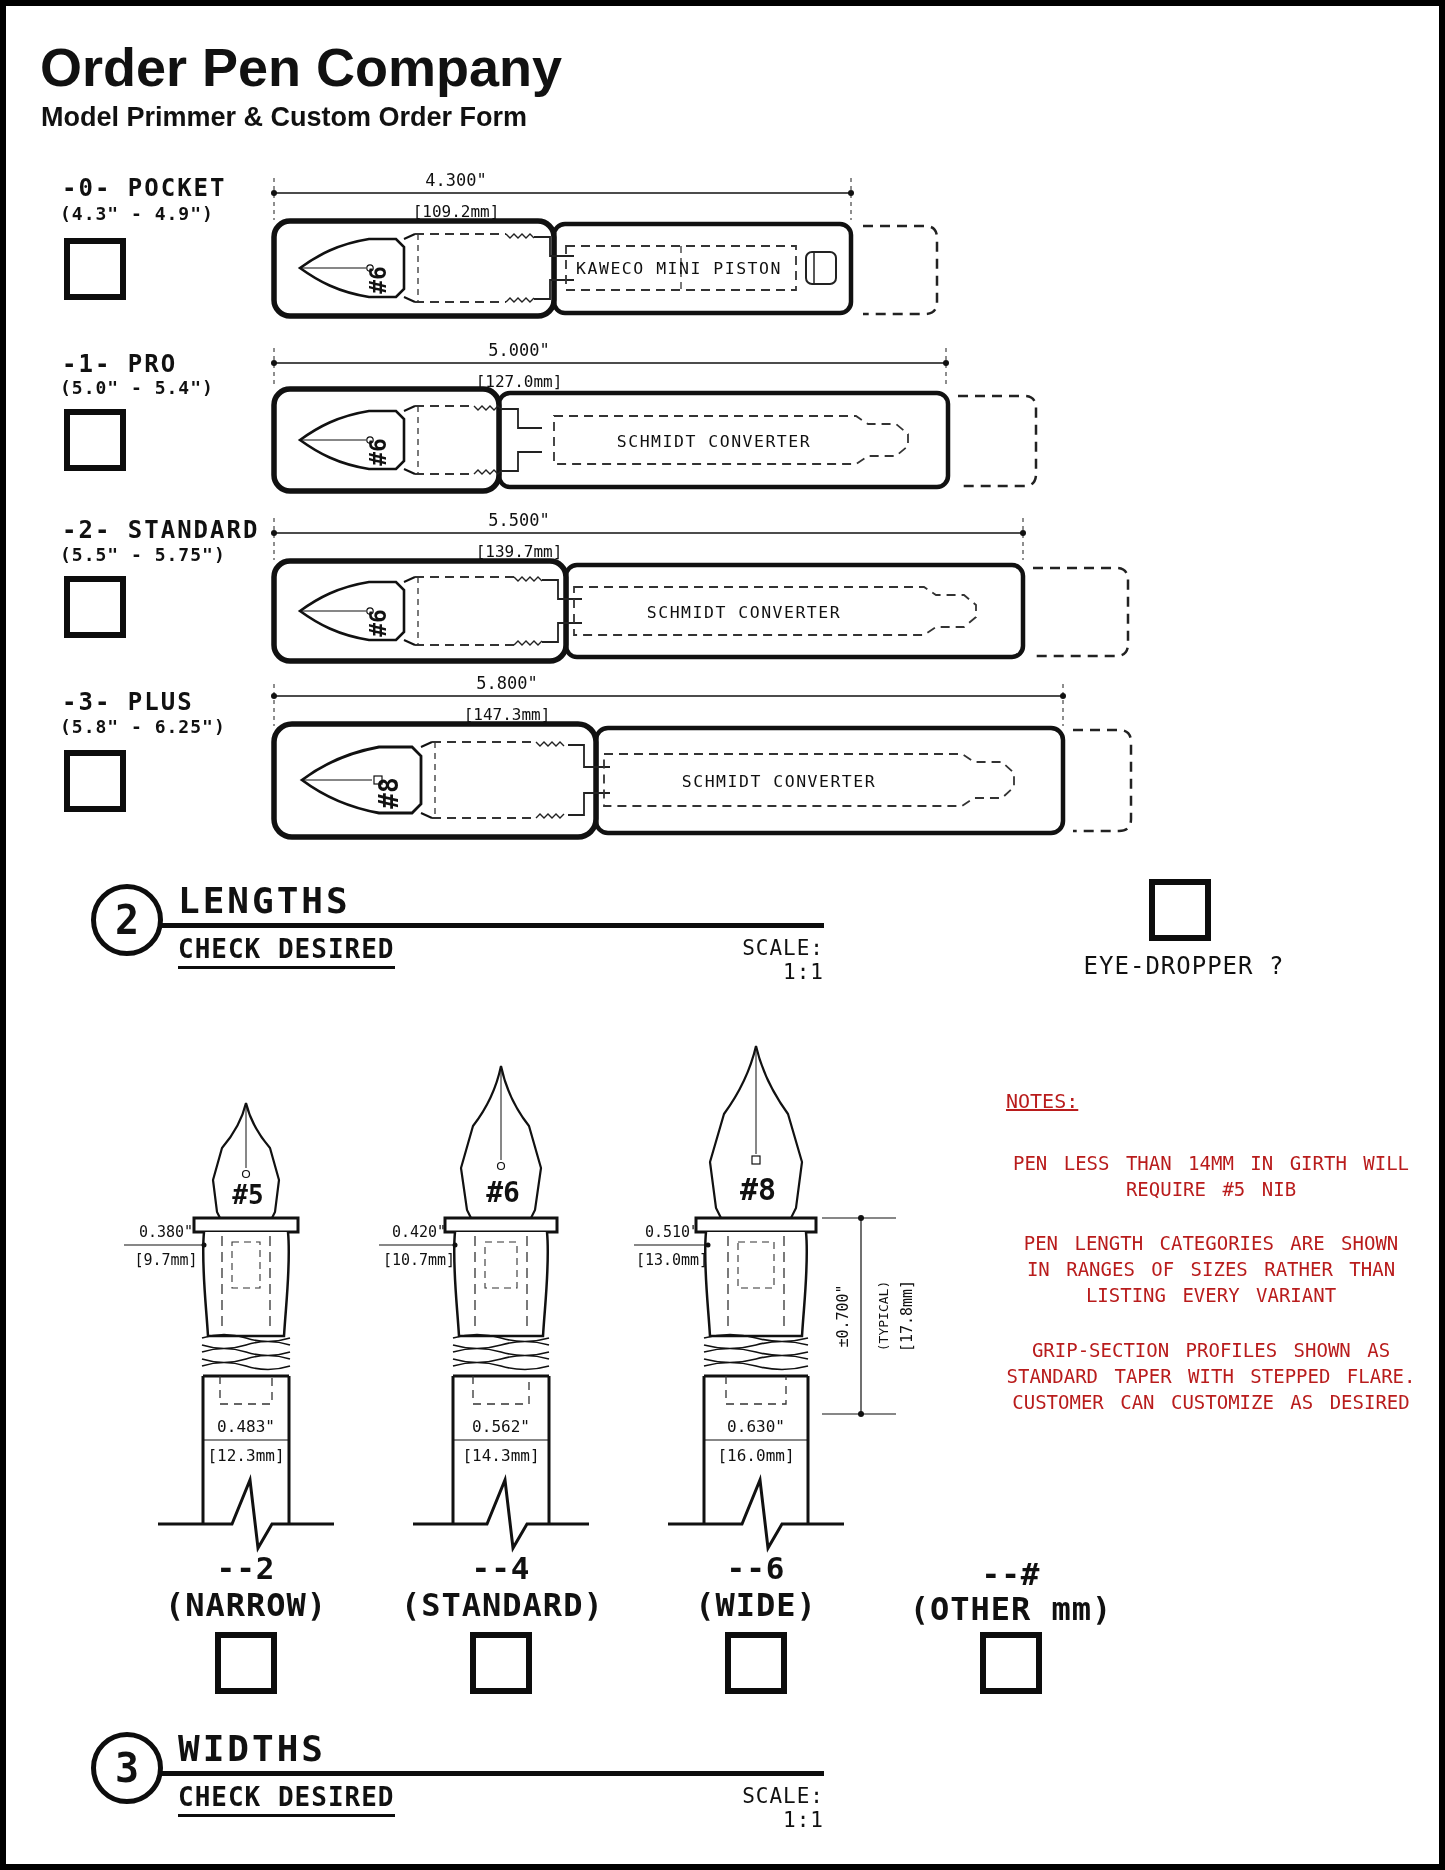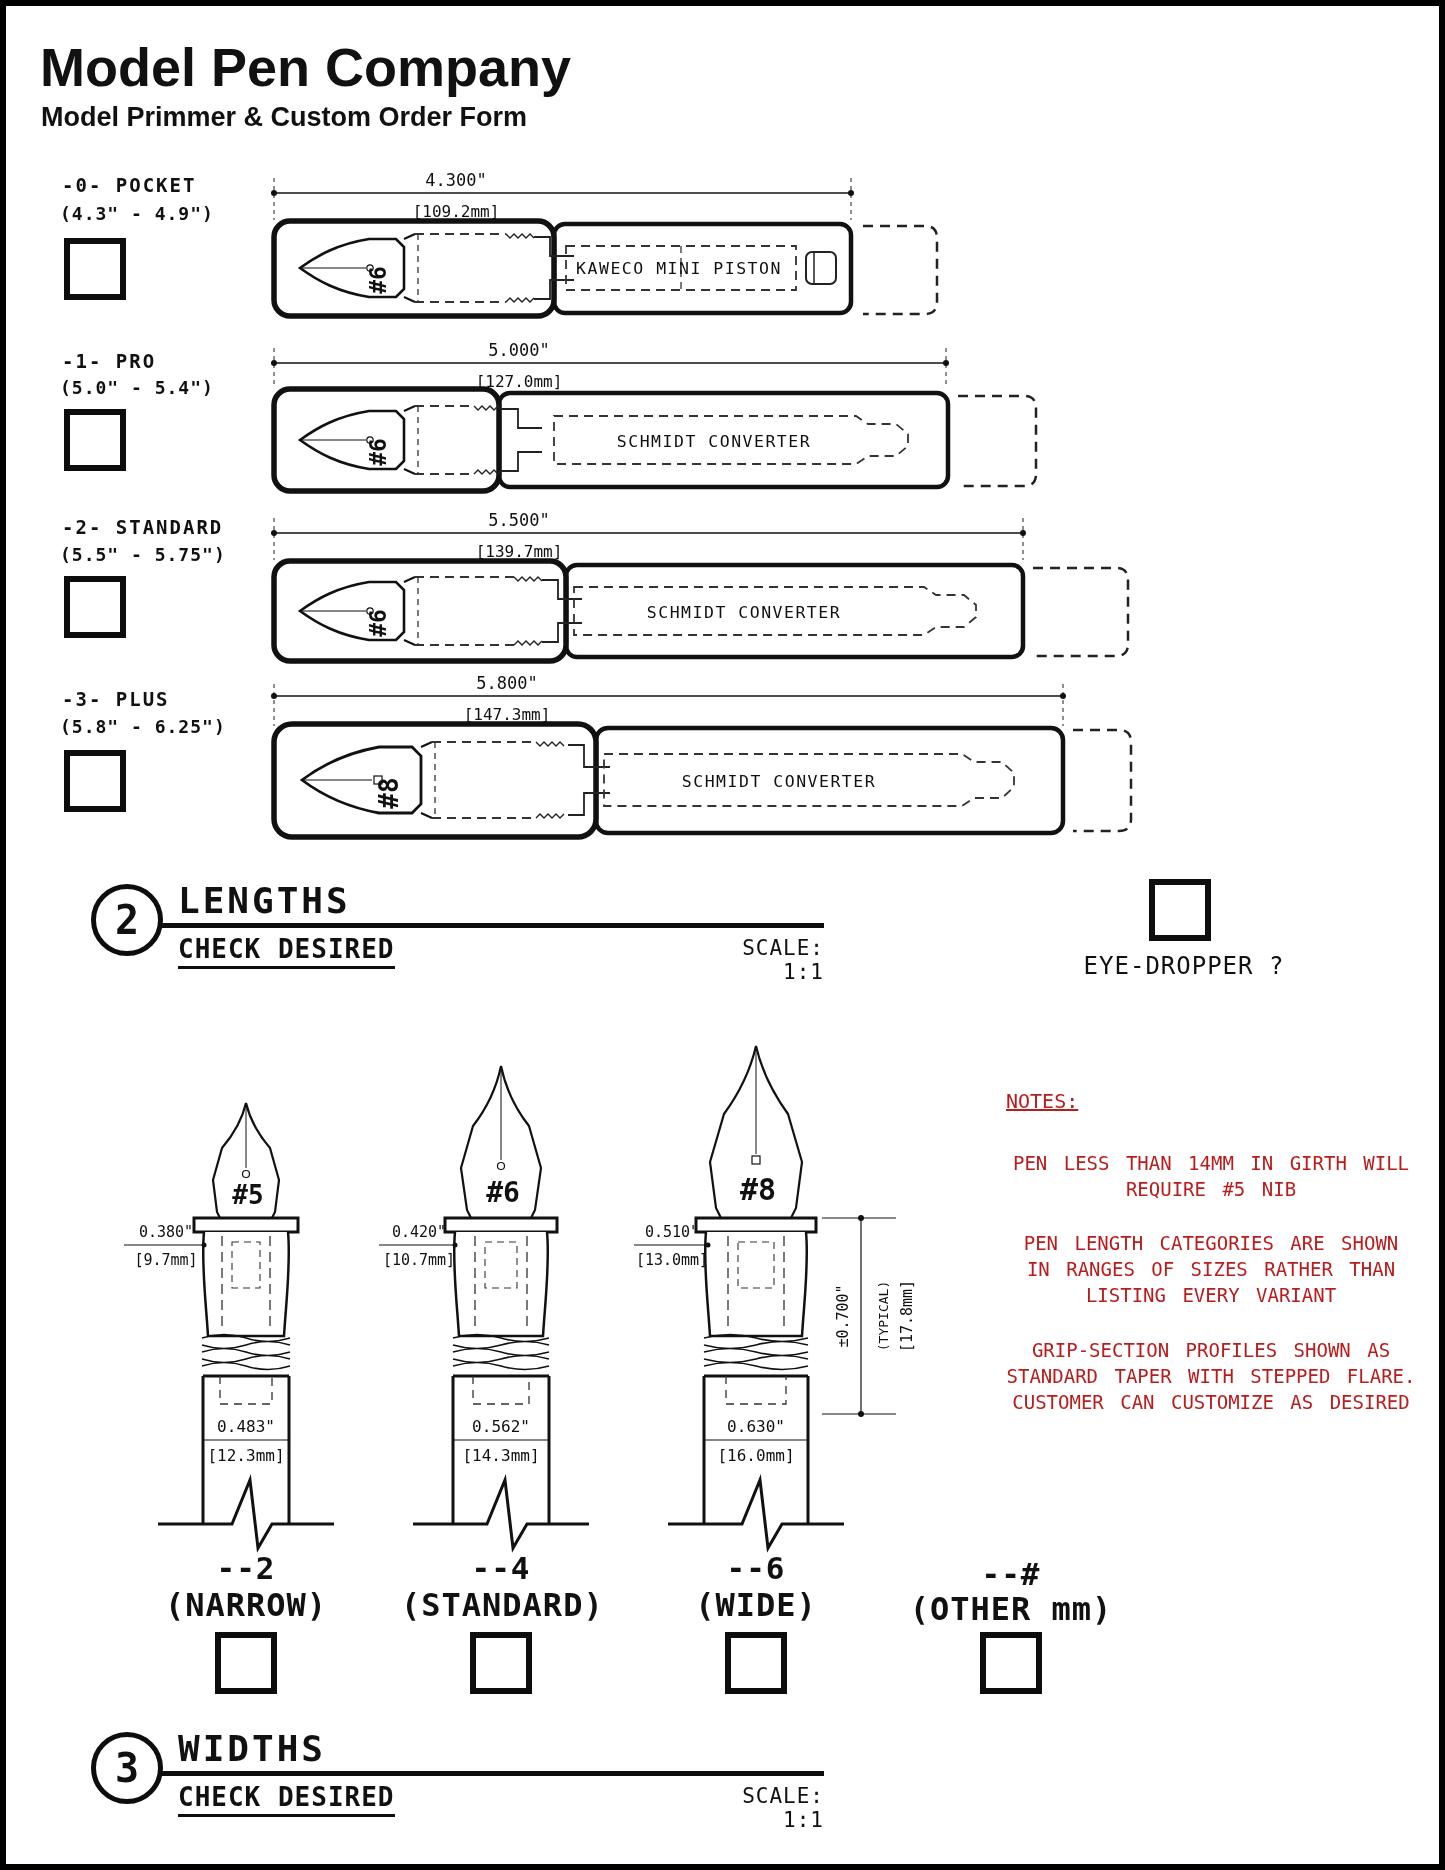--- a/index.html
+++ b/index.html
@@ -1,42 +1,42 @@
 <!DOCTYPE html>
 <html><head>
 <meta charset="utf-8">
 <style>
   html,body{margin:0;padding:0;background:#777;}
   #page{position:relative;width:1445px;height:1870px;background:#fff;border:6px solid #000;box-sizing:border-box;overflow:hidden;font-family:"DejaVu Sans Mono",monospace;color:#111;}
   .cad{font-family:"DejaVu Sans Mono",monospace;color:#111;}
   .abs{position:absolute;}
   .title{font-family:"Liberation Sans",sans-serif;font-weight:700;font-size:54px;letter-spacing:0px;}
   .subtitle{font-family:"Liberation Sans",sans-serif;font-weight:700;font-size:27px;}
-  .rowname{font-size:19px;font-weight:700;letter-spacing:2px;white-space:nowrap;}
+  .rowname{font-size:24px;font-weight:700;letter-spacing:2px;white-space:nowrap;}
   .rowrange{font-size:18px;font-weight:700;letter-spacing:1px;white-space:nowrap;}
   .chk{position:absolute;width:50px;height:50px;border:6px solid #0d0d0d;background:#fff;}
   .seccircle{position:absolute;width:62px;height:62px;border:5px solid #0d0d0d;border-radius:50%;text-align:center;line-height:62px;font-size:40px;font-weight:700;}
   .sectitle{position:absolute;font-size:36px;font-weight:700;letter-spacing:3px;}
   .secline{position:absolute;height:5px;background:#0d0d0d;}
   .seccheck{position:absolute;font-size:26px;font-weight:700;letter-spacing:1px;border-bottom:3px solid #0d0d0d;padding-bottom:2px;}
   .secscale{position:absolute;font-size:21px;letter-spacing:1px;}
   .collabel{position:absolute;font-size:31px;font-weight:700;text-align:center;letter-spacing:1px;}
   .colname{position:absolute;font-size:32px;font-weight:700;text-align:center;letter-spacing:1px;white-space:nowrap;}
   .notes{position:absolute;left:1000px;top:1082px;width:410px;font-size:19px;line-height:1.38;word-spacing:5px;letter-spacing:0px;color:#b91c1c;}
   .notes .nh{text-decoration:underline;margin-bottom:34px;font-size:20px;}
   .notes p{margin:0 0 28px 0;text-align:center;}
   svg text{font-family:"DejaVu Sans Mono",monospace;fill:#111;}
   svg{position:absolute;overflow:visible;}
 </style>
 </head>
 <body>
 
 <div id="page">
 
-  <div class="abs title" style="left:34px;top:30px;">Model Pen Company</div>
+  <div class="abs title" style="left:34px;top:30px;">Order Pen Company</div>
   <div class="abs subtitle" style="left:35px;top:96px;">Model Primmer &amp; Custom Order Form</div>
 
   <div class="abs cad rowname" style="left:56px;top:168px;">
     <span>-0-</span>&nbsp;<span>POCKET</span>
   </div>
   <div class="abs cad rowrange" style="left:54px;top:197px;">(4.3" - 4.9")</div>
   <div class="chk" style="left:58px;top:232px;"></div>
 
   <div class="abs cad rowname" style="left:56px;top:344px;">
     <span>-1-</span>&nbsp;<span>PRO</span>

